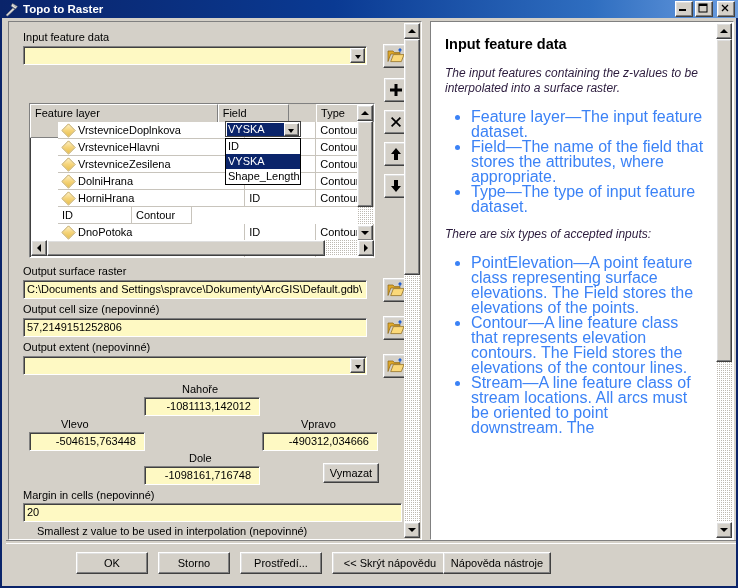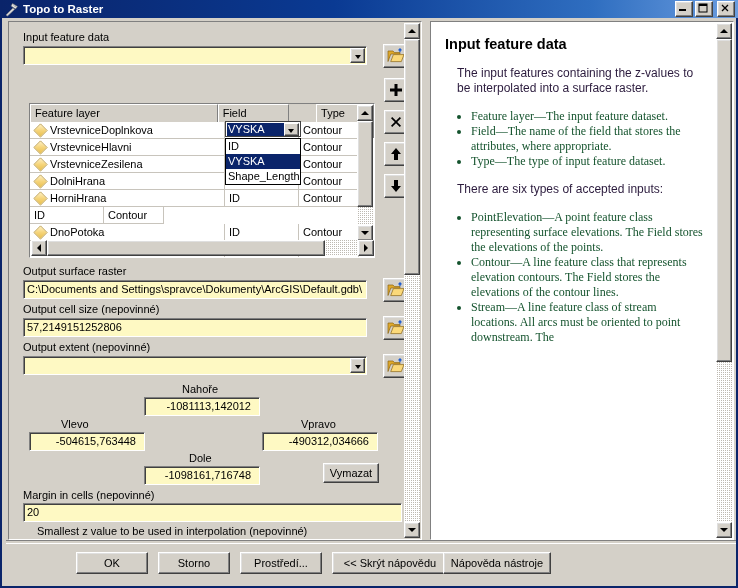--- a/index.html
+++ b/index.html
@@ -126,21 +126,21 @@
     display:flex;background:#d4d0c8;
   }
   .hcell{
     box-sizing:border-box;height:34px;line-height:16px;
     background:#d4d0c8;
     border-right:1px solid #808080;border-bottom:1px solid #808080;
     border-top:1px solid #fff;border-left:1px solid #fff;
     padding-left:4px;font-size:11px;
   }
   #gridbody{position:absolute;left:0;top:18px;width:100%;}
-  .grow{display:flex;height:17px;}
+  .grow{display:flex;height:17px;padding-left:28px;}
   .gcell{
     box-sizing:border-box;height:17px;line-height:15px;
     border-right:1px solid #c8c4bc;border-bottom:1px solid #c8c4bc;
     padding-left:4px;font-size:11px;background:#fff;overflow:hidden;white-space:nowrap;
     display:flex;align-items:center;
   }
   .gcell.c0{width:195px;}
   .gcell.c1{width:74px;}
   .gcell.c2{width:60px;}
   .hcell.c0{width:195px;}
@@ -228,27 +228,28 @@
   #helpinner{
     position:absolute;left:0;top:0;right:17px;bottom:0;
     padding:10px 12px 0 14px;box-sizing:border-box;overflow:hidden;
     background:#fff;
   }
   #helpinner h1{
     margin:4px 0 14px 0;font-size:14.5px;font-weight:bold;color:#000;
     font-family:"Liberation Sans",sans-serif;
   }
   #helpinner p{
-    margin:0 0 13px 12px;font-size:12px;line-height:15px;color:#2b1b3d;
-    font-family:"Liberation Sans",sans-serif;
+    margin:0 0 13px 0;font-size:12px;line-height:15px;color:#2b1b3d;
+    font-family:"Liberation Sans",sans-serif;
+    font-style:italic;
   }
   #helpinner ul{margin:0 0 13px 0;padding-left:26px;}
   #helpinner li{
-    font-size:12px;line-height:15px;color:#14532d;margin-bottom:0px;
-    font-family:Liberation Serif, serif;
+    font-size:16px;line-height:15px;color:#3b82f6;margin-bottom:0px;
+    font-family:Liberation Sans, sans-serif;
   }
   #helpscroll{position:absolute;right:1px;top:1px;width:16px;bottom:1px;background:#d4d0c8;}
 
   
   #bottombar{position:absolute;left:0;bottom:0;width:738px;height:46px;}
   .sep{
     position:absolute;left:4px;top:0;width:730px;height:2px;
     border-top:1px solid #808080;border-bottom:1px solid #ffffff;
   }
 </style>

